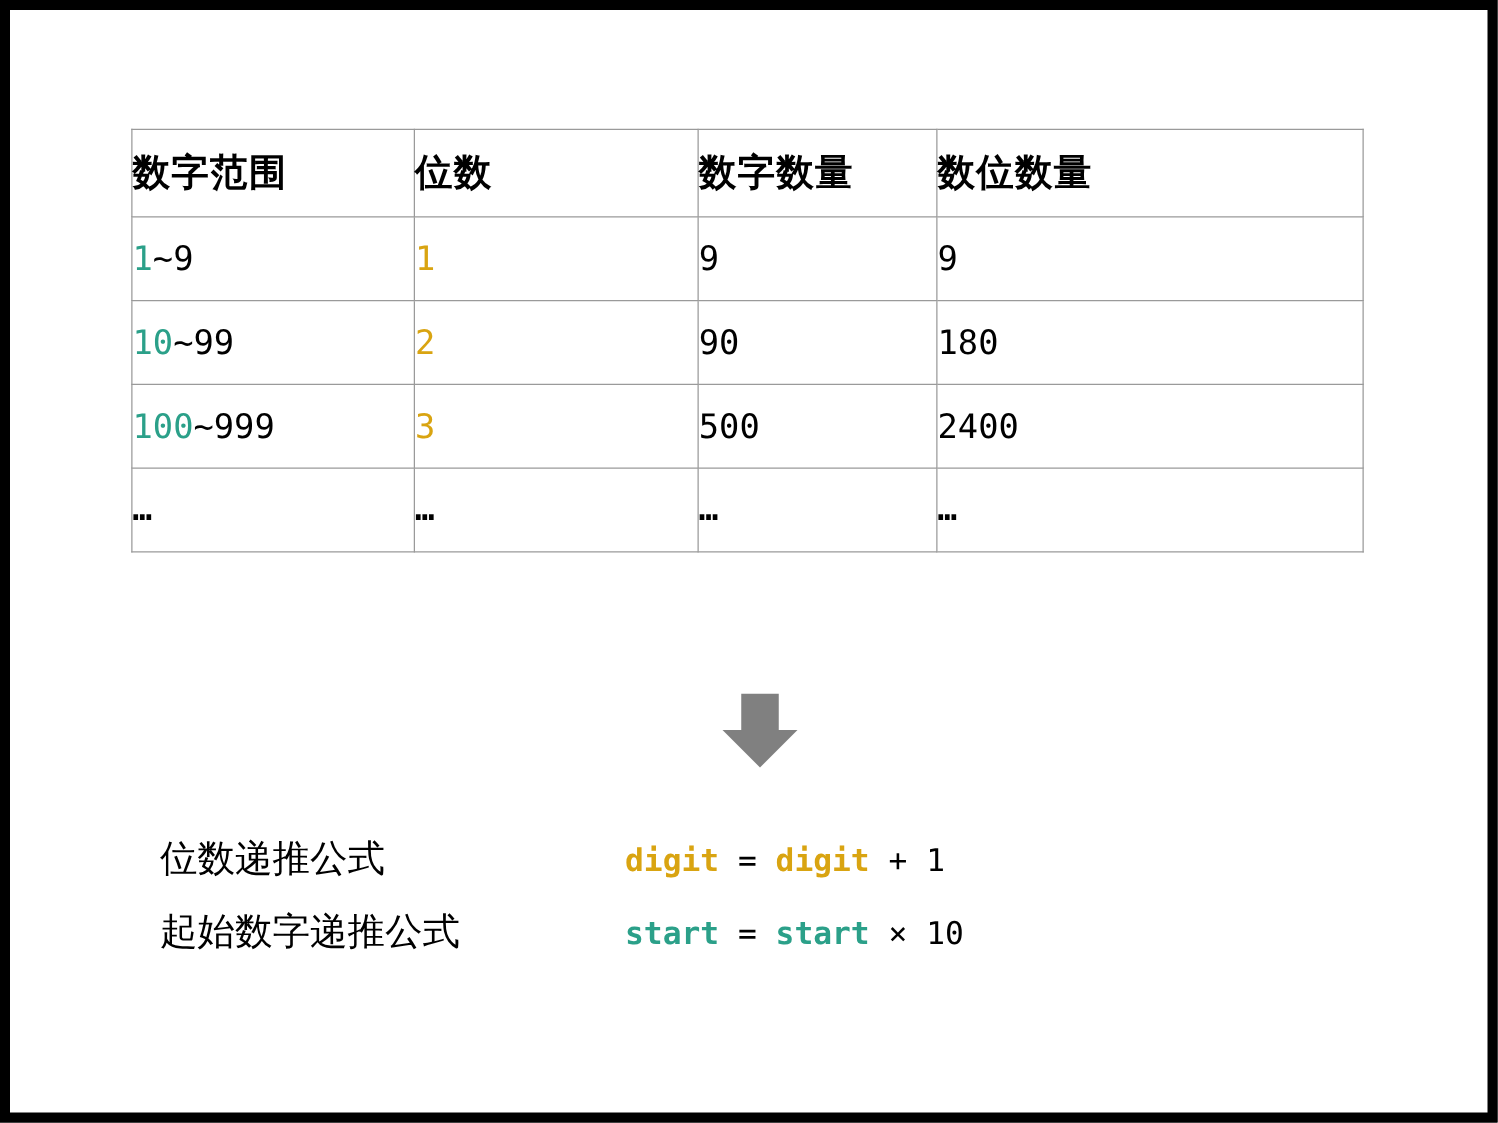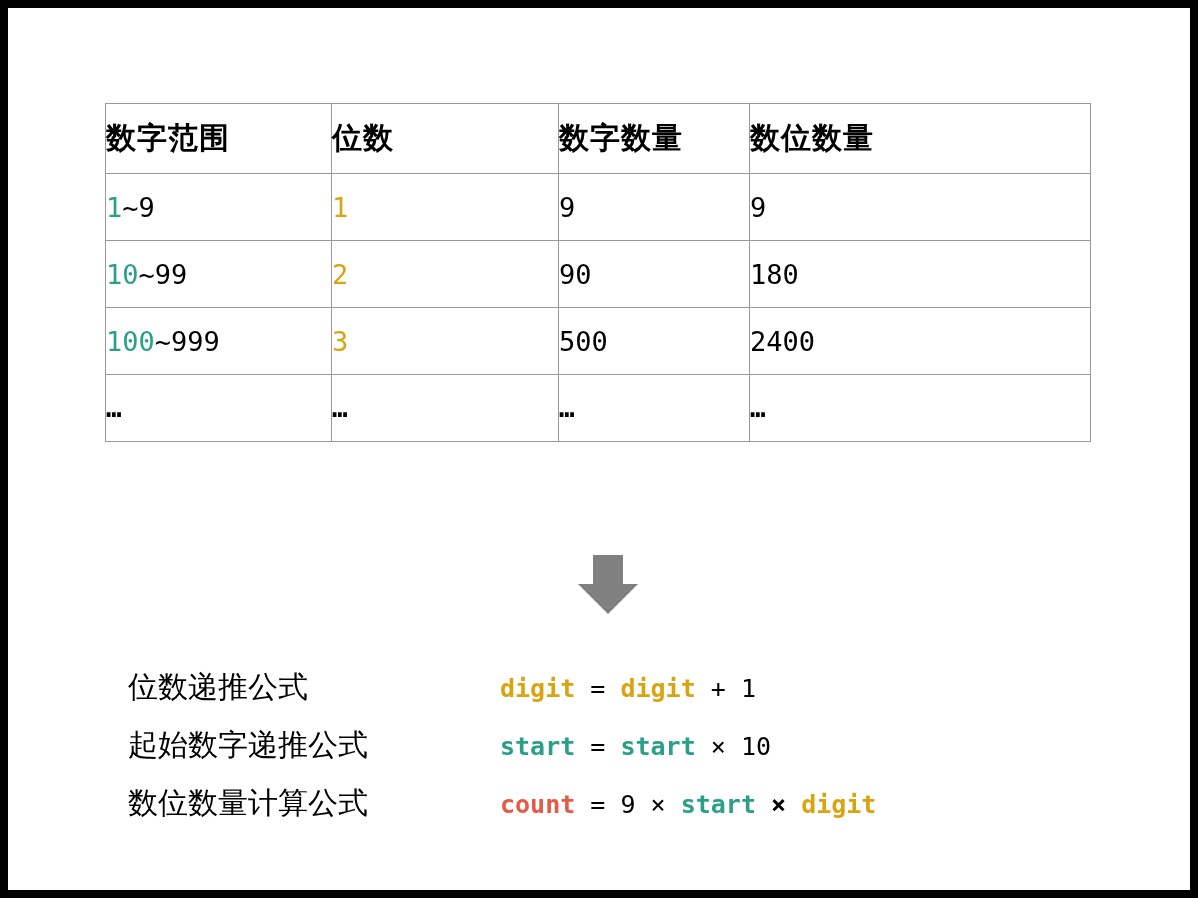--- a/index.html
+++ b/index.html
@@ -198,20 +198,16 @@
     <div class="frow">
       <div class="flabel">位数递推公式</div>
       <div class="fexpr"><span class="g b">digit</span><span> </span><span class="k">=</span><span> </span><span class="g b">digit</span><span> </span><span class="k">+</span><span> </span><span class="k">1</span></div>
     </div>
 
     <div class="frow">
       <div class="flabel">起始数字递推公式</div>
       <div class="fexpr"><span class="t b">start</span><span> </span><span class="k">=</span><span> </span><span class="t b">start</span><span> </span><span class="k">×</span><span> </span><span class="k">10</span></div>
     </div>
 
-    <div class="frow">
-      <div class="flabel">数位数量计算公式</div>
-      <div class="fexpr"><span class="r b">count</span><span> </span><span class="k">=</span><span> </span><span class="k">9</span><span> </span><span class="k">×</span><span> </span><span class="t b">start</span><span> </span><span class="k b">×</span><span> </span><span class="g b">digit</span></div>
-    </div>
 
   </div>
 
 </div>
 
 </body></html>

